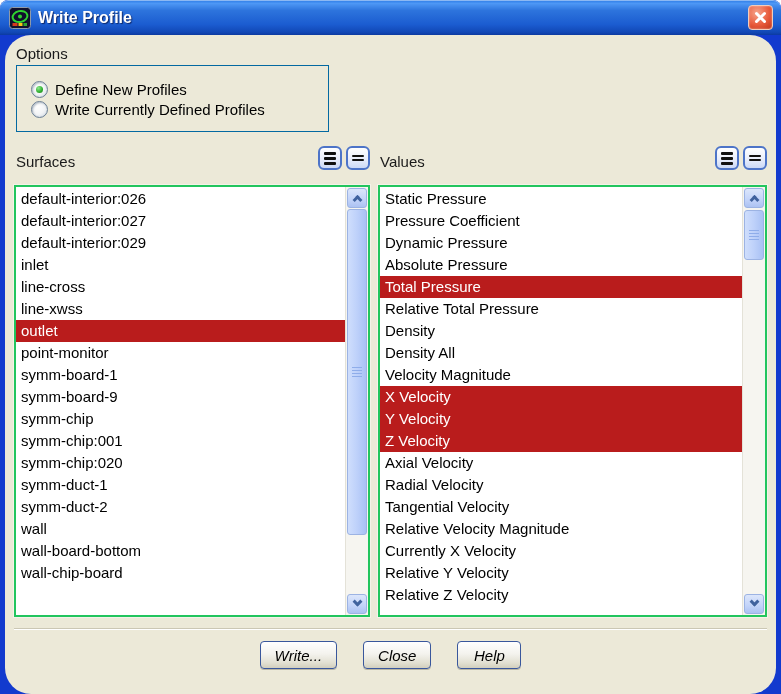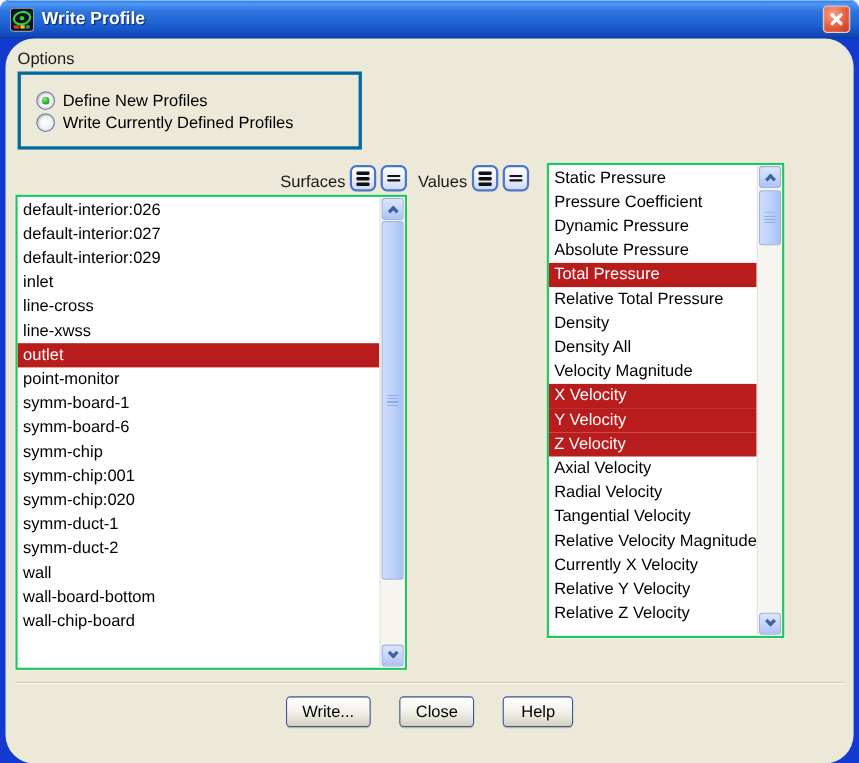--- a/index.html
+++ b/index.html
@@ -39,21 +39,21 @@
   .content {
     background:#ece9d8;
     height:659px;
     padding:8px 9px 6px 9px;
     display:flex; flex-direction:column;border-radius:26px;
   }
 
   
   .group-label { font-size:15px; color:#1a1a1a; margin:2px 0 3px 2px; }
   .group-box {
-    width:313px; border:3px solid #0369a1;
+    width:313px; border:1px solid #0369a1;
     background:transparent;
     padding:12px 10px 10px 14px;
     margin-left:2px;
   }
   .radio-row { display:flex; align-items:center; margin:3px 0; }
   .radio-circle {
     width:17px; height:17px; border-radius:50%;
     border:1px solid #6b7f94;
     background:radial-gradient(circle at 35% 30%, #ffffff 0%, #f2f4f6 55%, #c8d3dd 100%);
     margin-right:7px; position:relative; flex:0 0 auto;
@@ -63,22 +63,22 @@
   .radio-circle.checked .radio-dot {
     display:block; position:absolute; left:4px; top:4px;
     width:7px; height:7px; border-radius:50%;
     background:radial-gradient(circle at 35% 30%, #8ce98c 0%, #2fae2f 60%, #1d7c1d 100%);
   }
   .radio-label { font-size:15px; color:#000; }
 
   
   .lists-row { display:flex; gap:8px; margin-top:12px; flex:0 0 auto; }
   .col-surfaces { width:356px; flex:0 0 auto; display:flex; flex-direction:column; }
-  .col-values  { flex:1 1 auto; display:flex; flex-direction:row;gap:16px; }
-  .col-header { display:flex; align-items:flex-end; margin-bottom:3px; height:26px;text-align:right; }
+  .col-values  { flex:1 1 auto; display:flex; flex-direction:column; }
+  .col-header { display:flex; align-items:flex-end; margin-bottom:15px; height:26px; }
   .col-title { font-size:15px; color:#1a1a1a; flex:1 1 auto; padding-left:2px; }
   .icon-btn {
     width:24px; height:24px; border-radius:6px;
     border:2px solid #4d74c8;
     background:linear-gradient(180deg,#ffffff 0%,#e9eefb 55%,#ccd9f6 100%);
     display:flex; flex-direction:column; align-items:center; justify-content:center;
     gap:2px; margin-left:4px;
   }
   .icon-btn i { display:block; width:12px; height:3px; background:#111; border-radius:1px; }
   .icon-btn.eq i { height:2px; }
@@ -129,21 +129,21 @@
     margin:11px 0 0 0; height:2px;
     border-top:1px solid #cbc7b4; border-bottom:1px solid #ffffff;
   }
   .footer { display:flex; justify-content:center; gap:26px; padding:11px 0 4px 0; }
   .xp-button {
     min-width:64px; height:28px; padding:0 14px;
     border:1px solid #39579c; border-radius:4px;
     background:linear-gradient(180deg,#ffffff 0%,#f4f3ee 45%,#e2e0d2 80%,#d2cfbd 100%);
     font-family:"Liberation Sans", sans-serif; font-size:15px; color:#000;
     box-shadow:0 1px 0 #b9b6a5;
-    display:flex; align-items:center; justify-content:center;
+    display:flex; align-items:center; justify-content:center;font-style:italic;
   }
 </style>
 </head>
 <body>
 
 <div class="window">
 
   <div class="titlebar">
     <svg class="title-icon" viewBox="0 0 22 22">
       <rect x="0.5" y="0.5" width="21" height="21" rx="3" fill="#10102c" stroke="#8f9aa8"></rect>
@@ -193,21 +193,21 @@
           <div class="rows">
               <div class="list-row">default-interior:026</div>
               <div class="list-row">default-interior:027</div>
               <div class="list-row">default-interior:029</div>
               <div class="list-row">inlet</div>
               <div class="list-row">line-cross</div>
               <div class="list-row">line-xwss</div>
               <div class="list-row selected">outlet</div>
               <div class="list-row">point-monitor</div>
               <div class="list-row">symm-board-1</div>
-              <div class="list-row">symm-board-6</div>
+              <div class="list-row">symm-board-9</div>
               <div class="list-row">symm-chip</div>
               <div class="list-row">symm-chip:001</div>
               <div class="list-row">symm-chip:020</div>
               <div class="list-row">symm-duct-1</div>
               <div class="list-row">symm-duct-2</div>
               <div class="list-row">wall</div>
               <div class="list-row">wall-board-bottom</div>
               <div class="list-row">wall-chip-board</div>
             </div>
           <div class="scrollbar">

